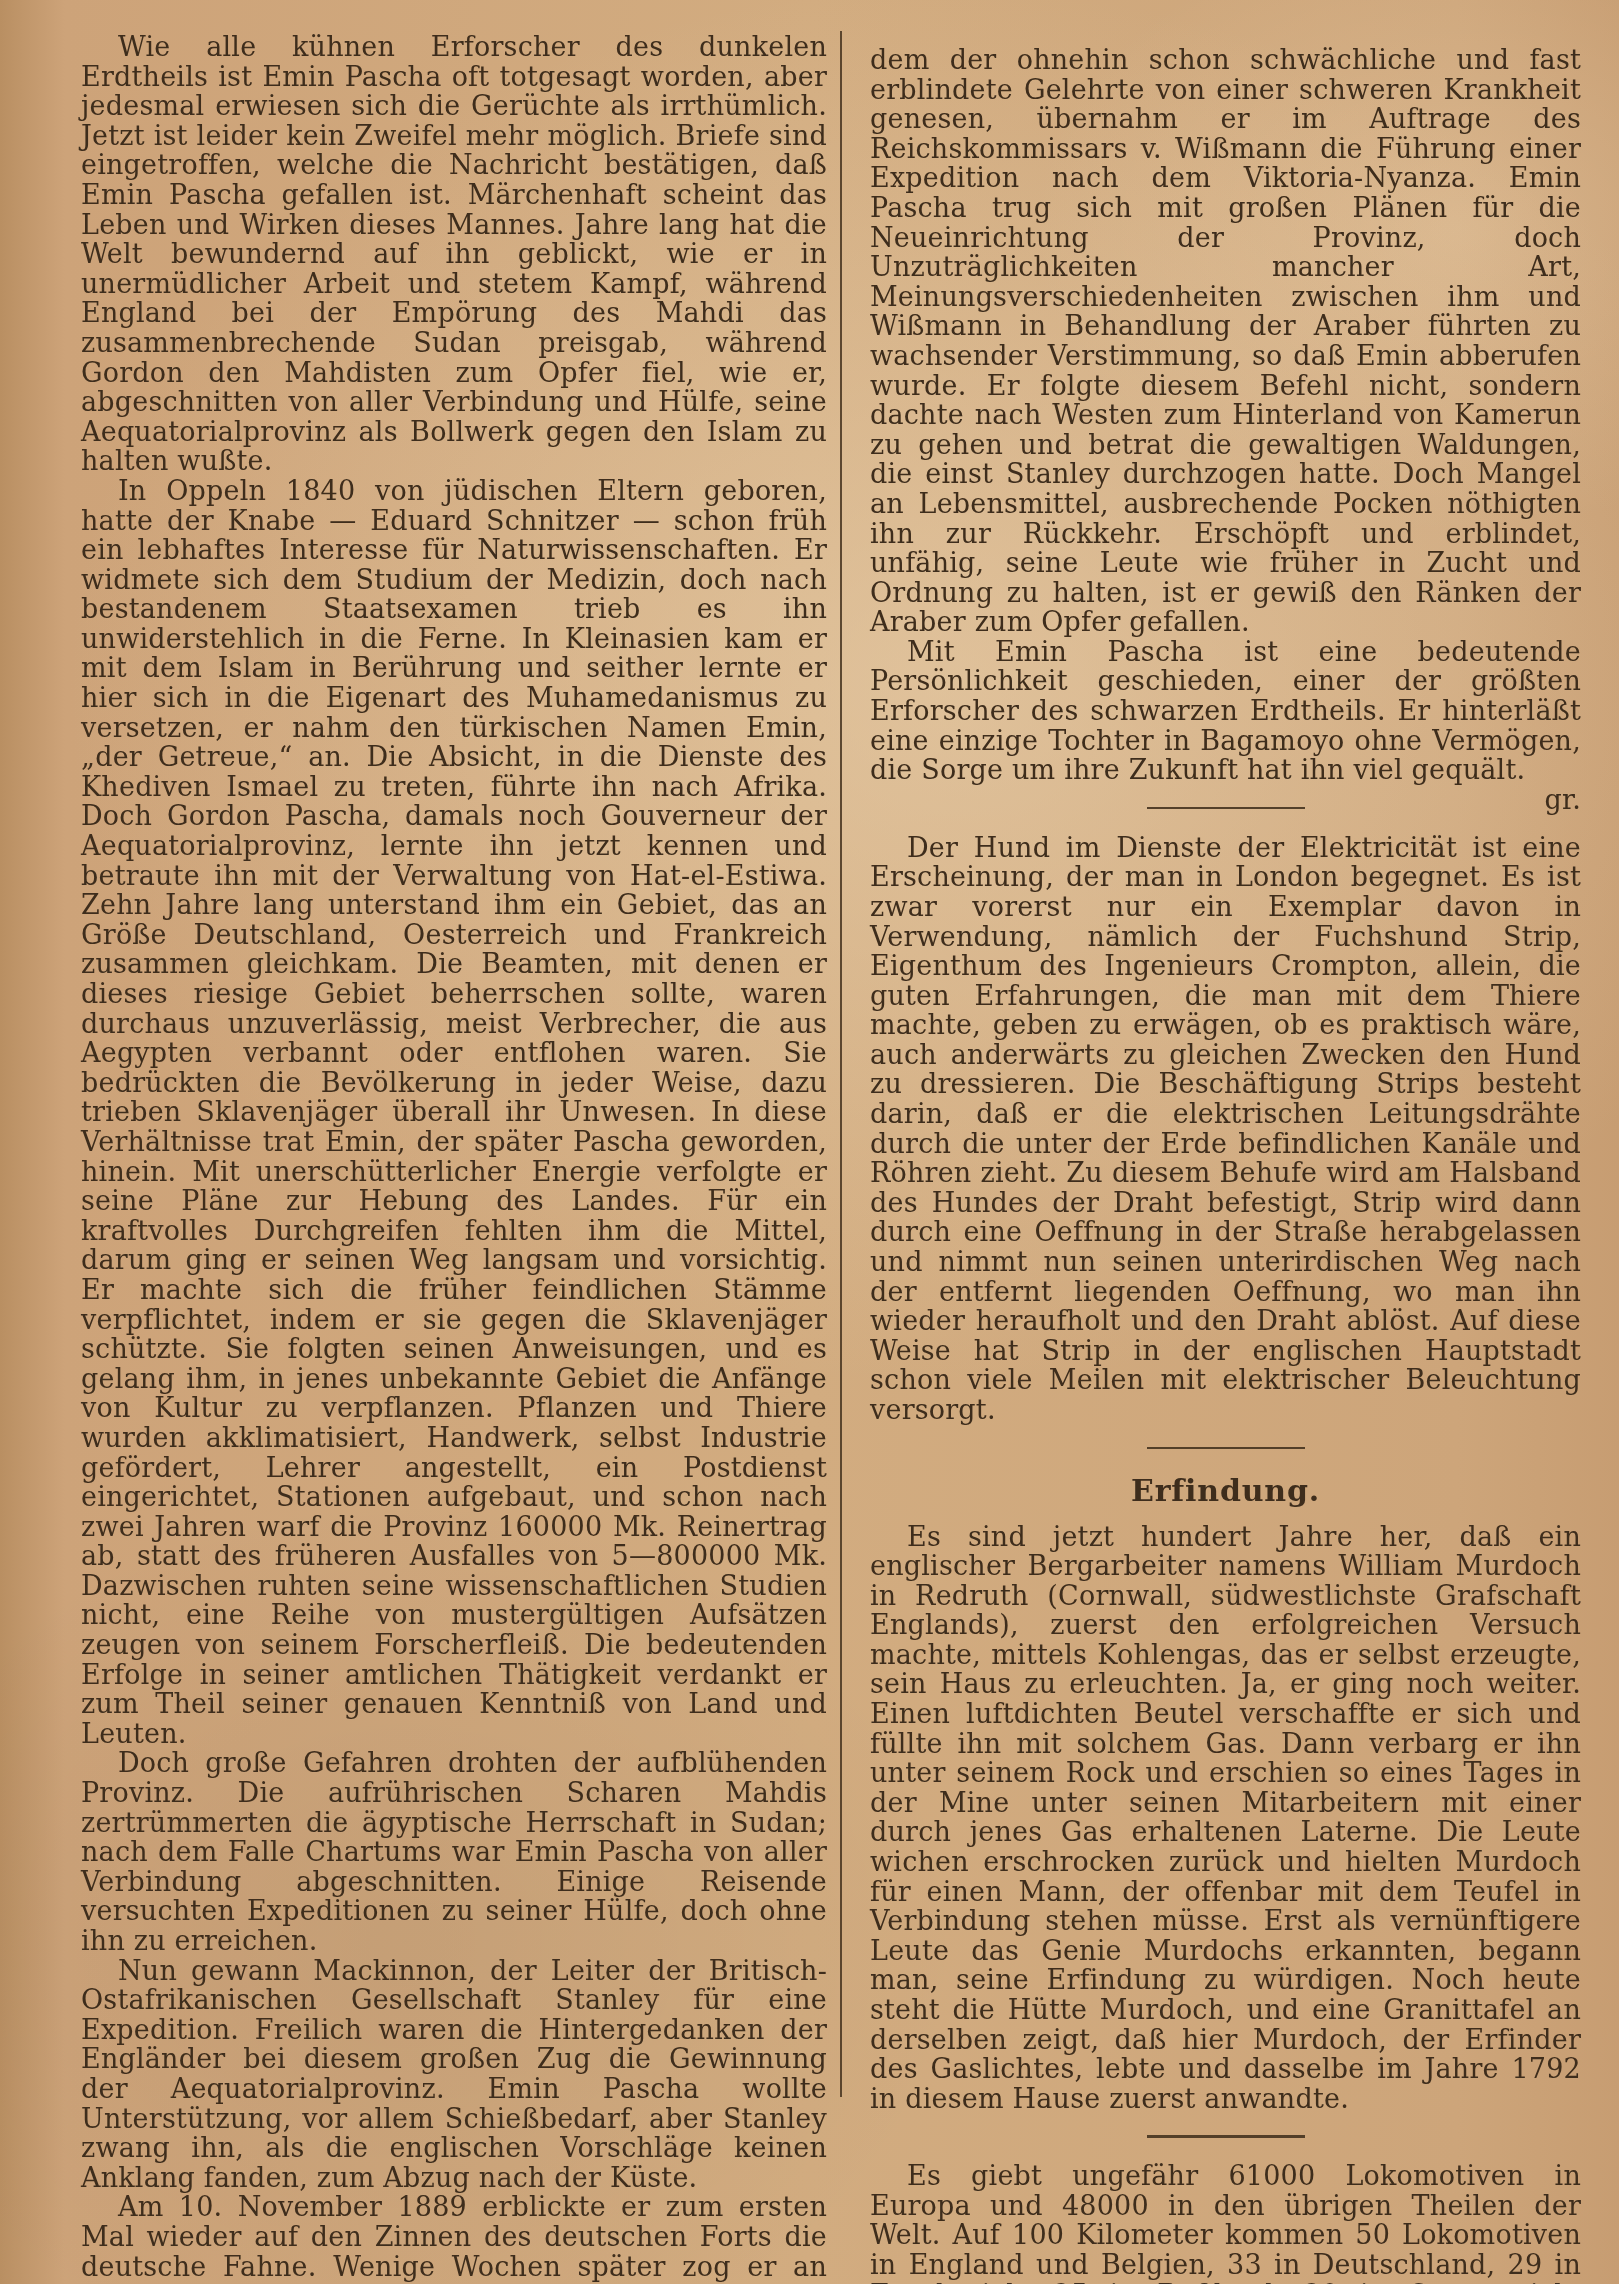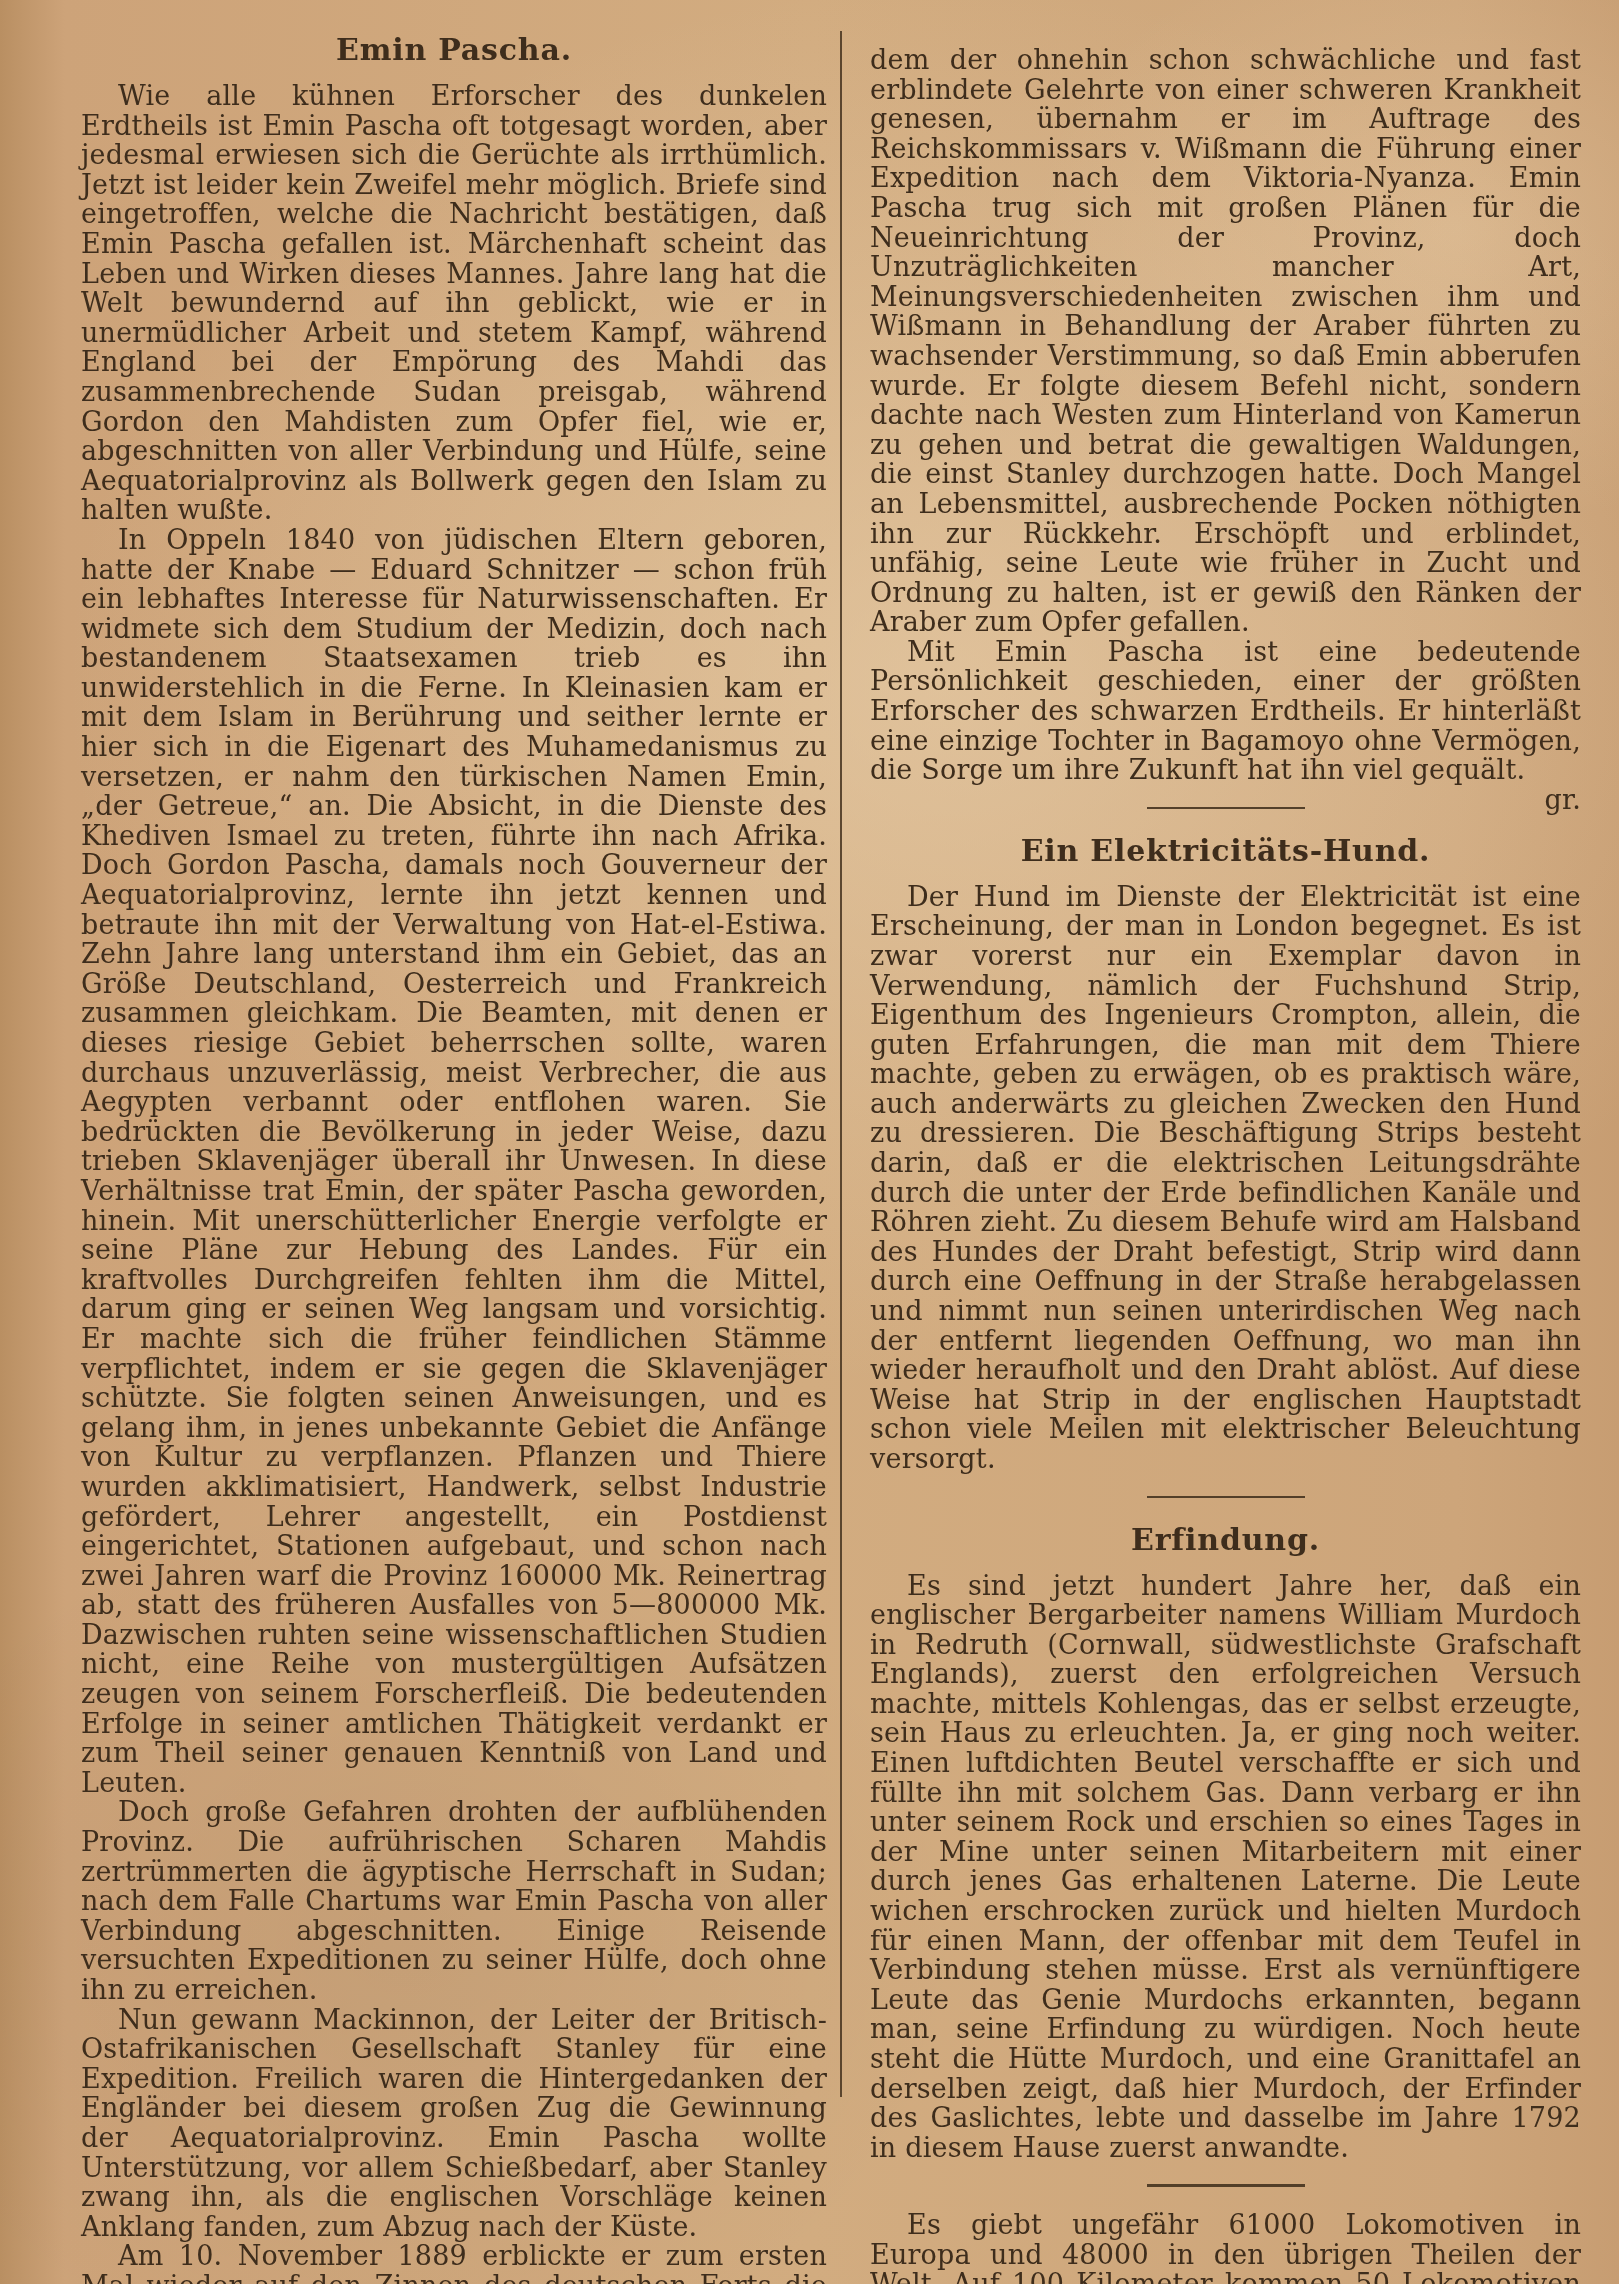--- a/index.html
+++ b/index.html
@@ -61,35 +61,33 @@
   }
 </style>
 </head>
 <body>
 
 <div class="page">
 
   <div class="divider"></div>
 
   <div class="col col-left">
-    <h2 class="headline">Emin Pascha.</h2>
     <p class="body-text">Wie alle kühnen Erforscher des dunkelen Erdtheils ist Emin Pascha oft totgesagt worden, aber jedesmal erwiesen sich die Gerüchte als irrthümlich. Jetzt ist leider kein Zweifel mehr möglich. Briefe sind eingetroffen, welche die Nachricht bestätigen, daß Emin Pascha gefallen ist. Märchenhaft scheint das Leben und Wirken dieses Mannes. Jahre lang hat die Welt bewundernd auf ihn geblickt, wie er in unermüdlicher Arbeit und stetem Kampf, während England bei der Empörung des Mahdi das zusammenbrechende Sudan preisgab, während Gordon den Mahdisten zum Opfer fiel, wie er, abgeschnitten von aller Verbindung und Hülfe, seine Aequatorialprovinz als Bollwerk gegen den Islam zu halten wußte.</p>
     <p class="body-text">In Oppeln 1840 von jüdischen Eltern geboren, hatte der Knabe — Eduard Schnitzer — schon früh ein lebhaftes Interesse für Naturwissenschaften. Er widmete sich dem Studium der Medizin, doch nach bestandenem Staatsexamen trieb es ihn unwiderstehlich in die Ferne. In Kleinasien kam er mit dem Islam in Berührung und seither lernte er hier sich in die Eigenart des Muhamedanismus zu versetzen, er nahm den türkischen Namen Emin, „der Getreue,“ an. Die Absicht, in die Dienste des Khediven Ismael zu treten, führte ihn nach Afrika. Doch Gordon Pascha, damals noch Gouverneur der Aequatorialprovinz, lernte ihn jetzt kennen und betraute ihn mit der Verwaltung von Hat-el-Estiwa. Zehn Jahre lang unterstand ihm ein Gebiet, das an Größe Deutschland, Oesterreich und Frankreich zusammen gleichkam. Die Beamten, mit denen er dieses riesige Gebiet beherrschen sollte, waren durchaus unzuverlässig, meist Verbrecher, die aus Aegypten verbannt oder entflohen waren. Sie bedrückten die Bevölkerung in jeder Weise, dazu trieben Sklavenjäger überall ihr Unwesen. In diese Verhältnisse trat Emin, der später Pascha geworden, hinein. Mit unerschütterlicher Energie verfolgte er seine Pläne zur Hebung des Landes. Für ein kraftvolles Durchgreifen fehlten ihm die Mittel, darum ging er seinen Weg langsam und vorsichtig. Er machte sich die früher feindlichen Stämme verpflichtet, indem er sie gegen die Sklavenjäger schützte. Sie folgten seinen Anweisungen, und es gelang ihm, in jenes unbekannte Gebiet die Anfänge von Kultur zu verpflanzen. Pflanzen und Thiere wurden akklimatisiert, Handwerk, selbst Industrie gefördert, Lehrer angestellt, ein Postdienst eingerichtet, Stationen aufgebaut, und schon nach zwei Jahren warf die Provinz 160000 Mk. Reinertrag ab, statt des früheren Ausfalles von 5—800000 Mk. Dazwischen ruhten seine wissenschaftlichen Studien nicht, eine Reihe von mustergültigen Aufsätzen zeugen von seinem Forscherfleiß. Die bedeutenden Erfolge in seiner amtlichen Thätigkeit verdankt er zum Theil seiner genauen Kenntniß von Land und Leuten.</p>
     <p class="body-text">Doch große Gefahren drohten der aufblühenden Provinz. Die aufrührischen Scharen Mahdis zertrümmerten die ägyptische Herrschaft in Sudan; nach dem Falle Chartums war Emin Pascha von aller Verbindung abgeschnitten. Einige Reisende versuchten Expeditionen zu seiner Hülfe, doch ohne ihn zu erreichen.</p>
     <p class="body-text">Nun gewann Mackinnon, der Leiter der Britisch-Ostafrikanischen Gesellschaft Stanley für eine Expedition. Freilich waren die Hintergedanken der Engländer bei diesem großen Zug die Gewinnung der Aequatorialprovinz. Emin Pascha wollte Unterstützung, vor allem Schießbedarf, aber Stanley zwang ihn, als die englischen Vorschläge keinen Anklang fanden, zum Abzug nach der Küste.</p>
     <p class="body-text">Am 10. November 1889 erblickte er zum ersten Mal wieder auf den Zinnen des deutschen Forts die deutsche Fahne. Wenige Wochen später zog er an der Seite des Major v. Wißmann in Bagamoyo ein. Der Empfang war glänzend, ein Glückwunsch Kaiser Wilhelms und eine hohe Ordensauszeichnung wurde ihm übermittelt. Nach-</p>
   </div>
 
   <div class="col col-right">
     <p class="body-text" style="text-indent:0;">dem der ohnehin schon schwächliche und fast erblindete Gelehrte von einer schweren Krankheit genesen, übernahm er im Auftrage des Reichskommissars v. Wißmann die Führung einer Expedition nach dem Viktoria-Nyanza. Emin Pascha trug sich mit großen Plänen für die Neueinrichtung der Provinz, doch Unzuträglichkeiten mancher Art, Meinungsverschiedenheiten zwischen ihm und Wißmann in Behandlung der Araber führten zu wachsender Verstimmung, so daß Emin abberufen wurde. Er folgte diesem Befehl nicht, sondern dachte nach Westen zum Hinterland von Kamerun zu gehen und betrat die gewaltigen Waldungen, die einst Stanley durchzogen hatte. Doch Mangel an Lebensmittel, ausbrechende Pocken nöthigten ihn zur Rückkehr. Erschöpft und erblindet, unfähig, seine Leute wie früher in Zucht und Ordnung zu halten, ist er gewiß den Ränken der Araber zum Opfer gefallen.</p>
     <p class="body-text"><span>Mit Emin Pascha ist eine bedeutende Persönlichkeit geschieden, einer der größten Erforscher des schwarzen Erdtheils. Er hinterläßt eine einzige Tochter in Bagamoyo ohne Vermögen, die Sorge um ihre Zukunft hat ihn viel gequält.</span><span class="sig">gr.</span></p>
 
     <div class="rule"></div>
 
-    <h2 class="headline">Ein Elektricitäts-Hund.</h2>
     <p class="body-text">Der Hund im Dienste der Elektricität ist eine Erscheinung, der man in London begegnet. Es ist zwar vorerst nur ein Exemplar davon in Verwendung, nämlich der Fuchshund Strip, Eigenthum des Ingenieurs Crompton, allein, die guten Erfahrungen, die man mit dem Thiere machte, geben zu erwägen, ob es praktisch wäre, auch anderwärts zu gleichen Zwecken den Hund zu dressieren. Die Beschäftigung Strips besteht darin, daß er die elektrischen Leitungsdrähte durch die unter der Erde befindlichen Kanäle und Röhren zieht. Zu diesem Behufe wird am Halsband des Hundes der Draht befestigt, Strip wird dann durch eine Oeffnung in der Straße herabgelassen und nimmt nun seinen unterirdischen Weg nach der entfernt liegenden Oeffnung, wo man ihn wieder heraufholt und den Draht ablöst. Auf diese Weise hat Strip in der englischen Hauptstadt schon viele Meilen mit elektrischer Beleuchtung versorgt.</p>
 
     <div class="rule"></div>
 
     <h2 class="headline">Erfindung.</h2>
     <p class="body-text">Es sind jetzt hundert Jahre her, daß ein englischer Bergarbeiter namens William Murdoch in Redruth (Cornwall, südwestlichste Grafschaft Englands), zuerst den erfolgreichen Versuch machte, mittels Kohlengas, das er selbst erzeugte, sein Haus zu erleuchten. Ja, er ging noch weiter. Einen luftdichten Beutel verschaffte er sich und füllte ihn mit solchem Gas. Dann verbarg er ihn unter seinem Rock und erschien so eines Tages in der Mine unter seinen Mitarbeitern mit einer durch jenes Gas erhaltenen Laterne. Die Leute wichen erschrocken zurück und hielten Murdoch für einen Mann, der offenbar mit dem Teufel in Verbindung stehen müsse. Erst als vernünftigere Leute das Genie Murdochs erkannten, begann man, seine Erfindung zu würdigen. Noch heute steht die Hütte Murdoch, und eine Granittafel an derselben zeigt, daß hier Murdoch, der Erfinder des Gaslichtes, lebte und dasselbe im Jahre 1792 in diesem Hause zuerst anwandte.</p>
 
     <div class="rule"></div>
 
     <p class="body-text"><span>Es giebt ungefähr 61000 Lokomotiven in Europa und 48000 in den übrigen Theilen der Welt. Auf 100 Kilometer kommen 50 Lokomotiven in England und Belgien, 33 in Deutschland, 29 in Frankreich, 25 in Rußland, 20 in Oesterreich-Ungarn, 18 in Italien, 14 in Indien und 12 in den Vereinigten Staaten von Nord-Amerika. England besitzt 15552 Lokomotiven, Deutschland 12811, Frankreich 9747, Rußland 9691, Oesterreich-Ungarn 4610, Italien 2286, Belgien 2332, die Vereinigten Staaten 29398 und Indien 3237.</span><span class="sig">L. W.</span></p>

